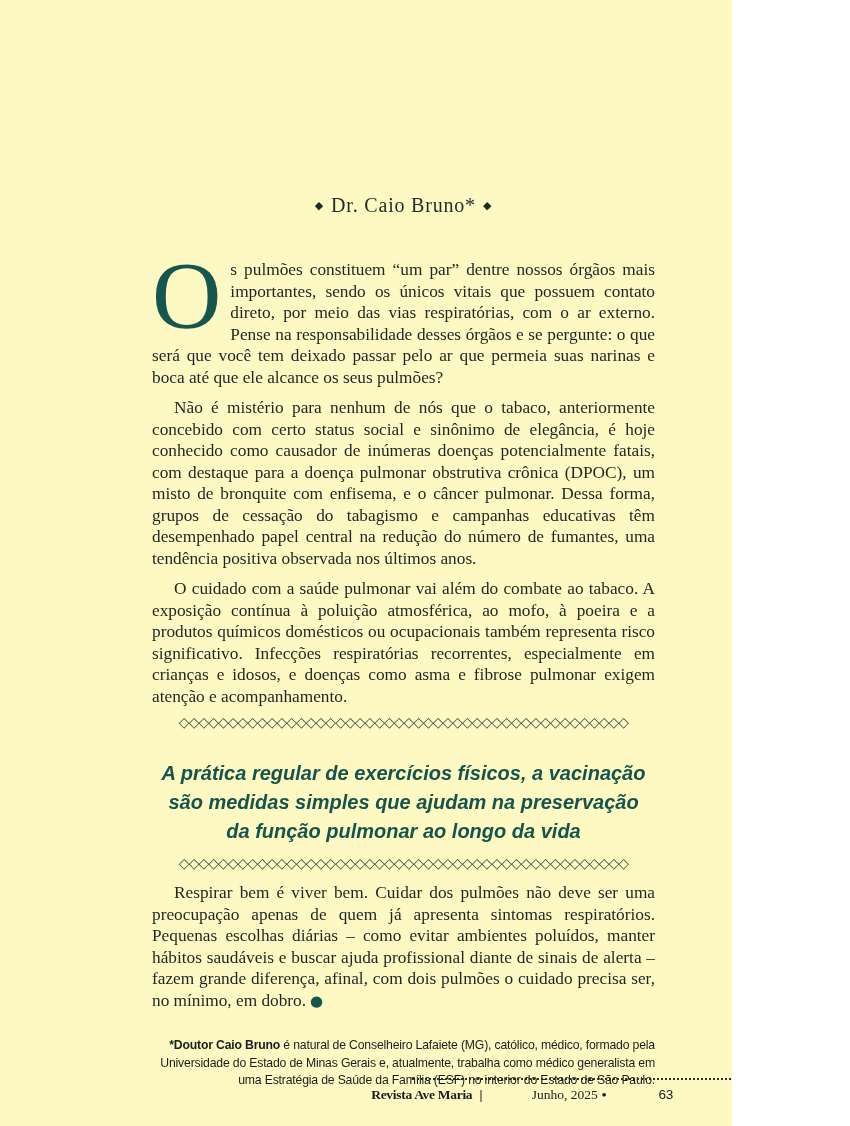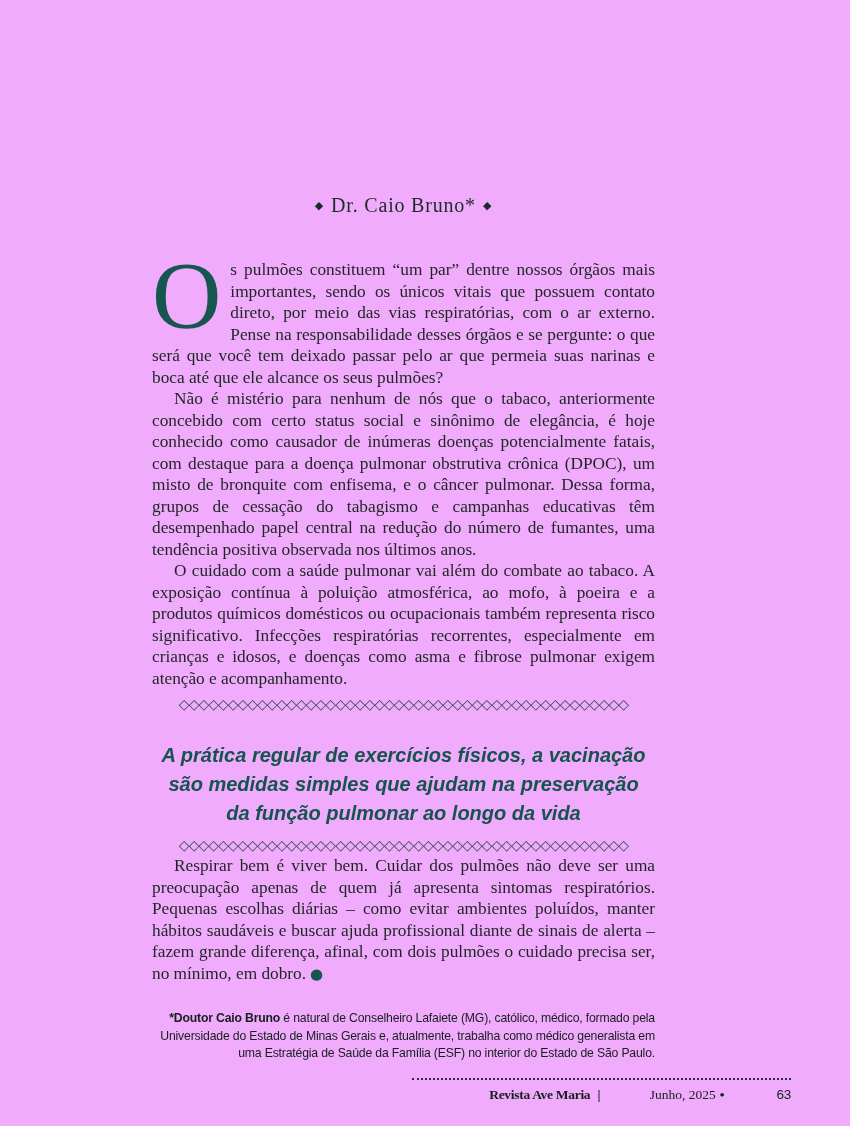--- a/index.html
+++ b/index.html
@@ -1,19 +1,19 @@
 <!DOCTYPE html>
 <html lang="pt"><head>
 <meta charset="utf-8">
 <style>
   html,body{margin:0;padding:0;}
   .page{
     position:relative;
-    width:850px;height:1126px;
-    background:#f0abfc;
+    width:732px;height:1126px;
+    background:#fef9c3;
     overflow:hidden;
     font-family:"Liberation Serif", serif;
     color:#1E2523;
   }
   
   .byline{
     position:absolute;top:194px;left:152px;width:503px;
     text-align:center;
     font-size:20px;letter-spacing:0.8px;color:#1C2B28;
   }
@@ -23,21 +23,21 @@
   }
   
   .article{
     position:absolute;top:259px;left:152px;width:503px;
   }
   .para{
     margin:0;
     font-size:17.3px;line-height:21.5px;
     text-align:justify;
   }
-  .para.indent{text-indent:22px;}
+  .para.indent{text-indent:22px;margin-top:9px;}
   .dropcap{
     float:left;
     font-size:96px;line-height:62px;
     padding:6px 9px 0 0;
     color:#17564E;
   }
   .divider{
     margin-top:7px;
     height:18px;line-height:16px;
     overflow:hidden;white-space:nowrap;

